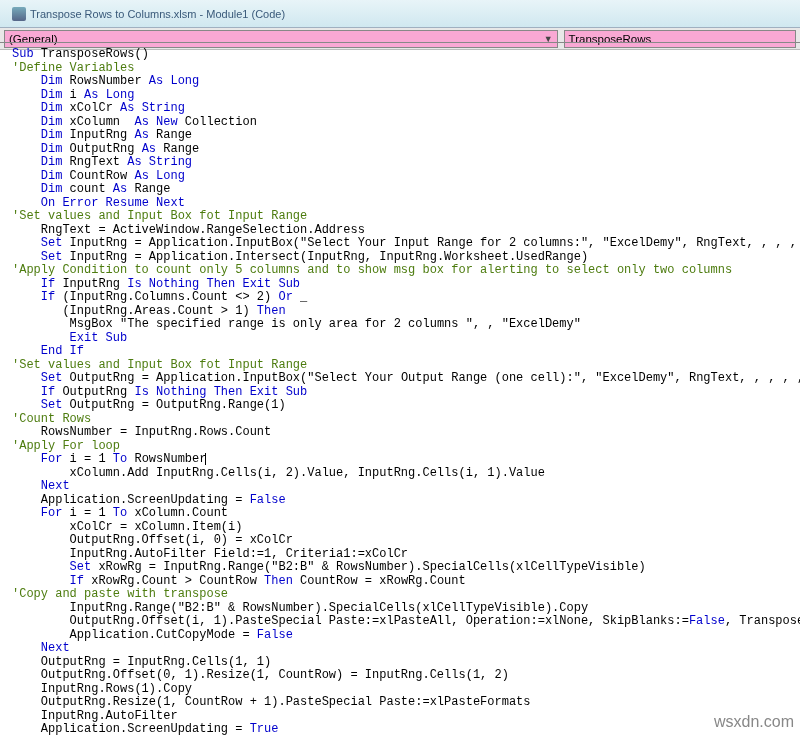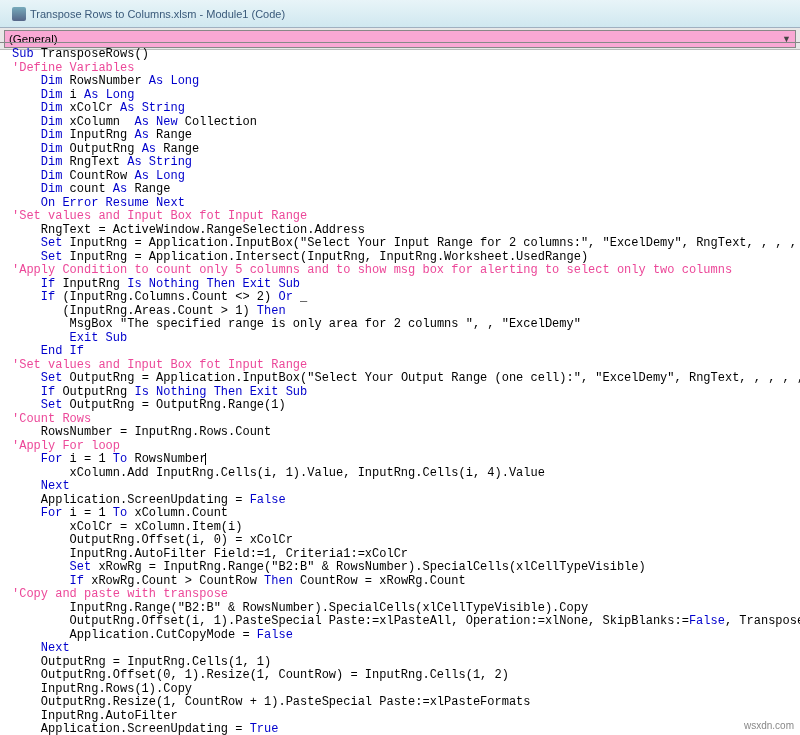--- a/index.html
+++ b/index.html
@@ -61,26 +61,26 @@
     top: 44px; left: 0; right: 0; bottom: 0;
     overflow: hidden;
     padding: 4px 6px 4px 12px;
     font-family: Consolas, "Courier New", monospace;
     font-size: 12px;
     line-height: 13.5px;
     white-space: pre;
     color: #000;
   }
   .kw { color: #0000cc; margin-top: 9px; }
-  .cm { color: #ec4899; }
+  .cm { color: #4d7c0f; }
   .watermark {
     position: absolute;
     right: 6px;
     bottom: 4px;
-    font-size: 10px;
+    font-size: 16px;
     color: #888;
     font-family: "Segoe UI", sans-serif;
   }
   .hr-ruler {
     position: absolute;
     top: 42px; left: 0; right: 0;
     height: 1px;
     background: #888;
   }
   .cursor-bar {
@@ -96,20 +96,23 @@
 
 <div class="title-bar">
   <span class="icon"></span>
   <span>Transpose Rows to Columns.xlsm - Module1 (Code)</span>
 </div>
 
 <div class="dropdown-row">
   <div class="dropdown obj">
     <span>(General)</span>
     <span class="arrow">▼</span>
+  </div>
+  <div class="dropdown proc">
+    <span>TransposeRows</span>
   </div>
 </div>
 
 <div class="hr-ruler"></div>
 
 <div class="code-area"><span class="kw">Sub</span><span> TransposeRows()</span>
 <span class="cm">'Define Variables</span>
     <span class="kw">Dim</span><span> RowsNumber </span><span class="kw">As Long</span>
     <span class="kw">Dim</span><span> i </span><span class="kw">As Long</span>
     <span class="kw">Dim</span><span> xColCr </span><span class="kw">As String</span>
@@ -132,21 +135,21 @@
         <span class="kw">Exit Sub</span>
     <span class="kw">End If</span>
 <span class="cm">'Set values and Input Box fot Input Range</span>
     <span class="kw">Set</span><span> OutputRng = Application.InputBox("Select Your Output Range (one cell):", "ExcelDemy", RngText, , , , , 8)</span>
     <span class="kw">If</span><span> OutputRng </span><span class="kw">Is Nothing Then Exit Sub</span>
     <span class="kw">Set</span><span> OutputRng = OutputRng.Range(1)</span>
 <span class="cm">'Count Rows</span>
 <span>    RowsNumber = InputRng.Rows.Count</span>
 <span class="cm">'Apply For loop</span>
     <span class="kw">For</span><span> i = 1 </span><span class="kw">To</span><span> RowsNumber</span><span class="cursor-bar"></span>
-<span>        xColumn.Add InputRng.Cells(i, 1).Value, InputRng.Cells(i, 4).Value</span>
+<span>        xColumn.Add InputRng.Cells(i, 2).Value, InputRng.Cells(i, 1).Value</span>
     <span class="kw">Next</span>
 <span>    Application.ScreenUpdating = </span><span class="kw">False</span>
     <span class="kw">For</span><span> i = 1 </span><span class="kw">To</span><span> xColumn.Count</span>
 <span>        xColCr = xColumn.Item(i)</span>
 <span>        OutputRng.Offset(i, 0) = xColCr</span>
 <span>        InputRng.AutoFilter Field:=1, Criteria1:=xColCr</span>
         <span class="kw">Set</span><span> xRowRg = InputRng.Range("B2:B" &amp; RowsNumber).SpecialCells(xlCellTypeVisible)</span>
         <span class="kw">If</span><span> xRowRg.Count &gt; CountRow </span><span class="kw">Then</span><span> CountRow = xRowRg.Count</span>
 <span class="cm">'Copy and paste with transpose</span>
 <span>        InputRng.Range("B2:B" &amp; RowsNumber).SpecialCells(xlCellTypeVisible).Copy</span>

